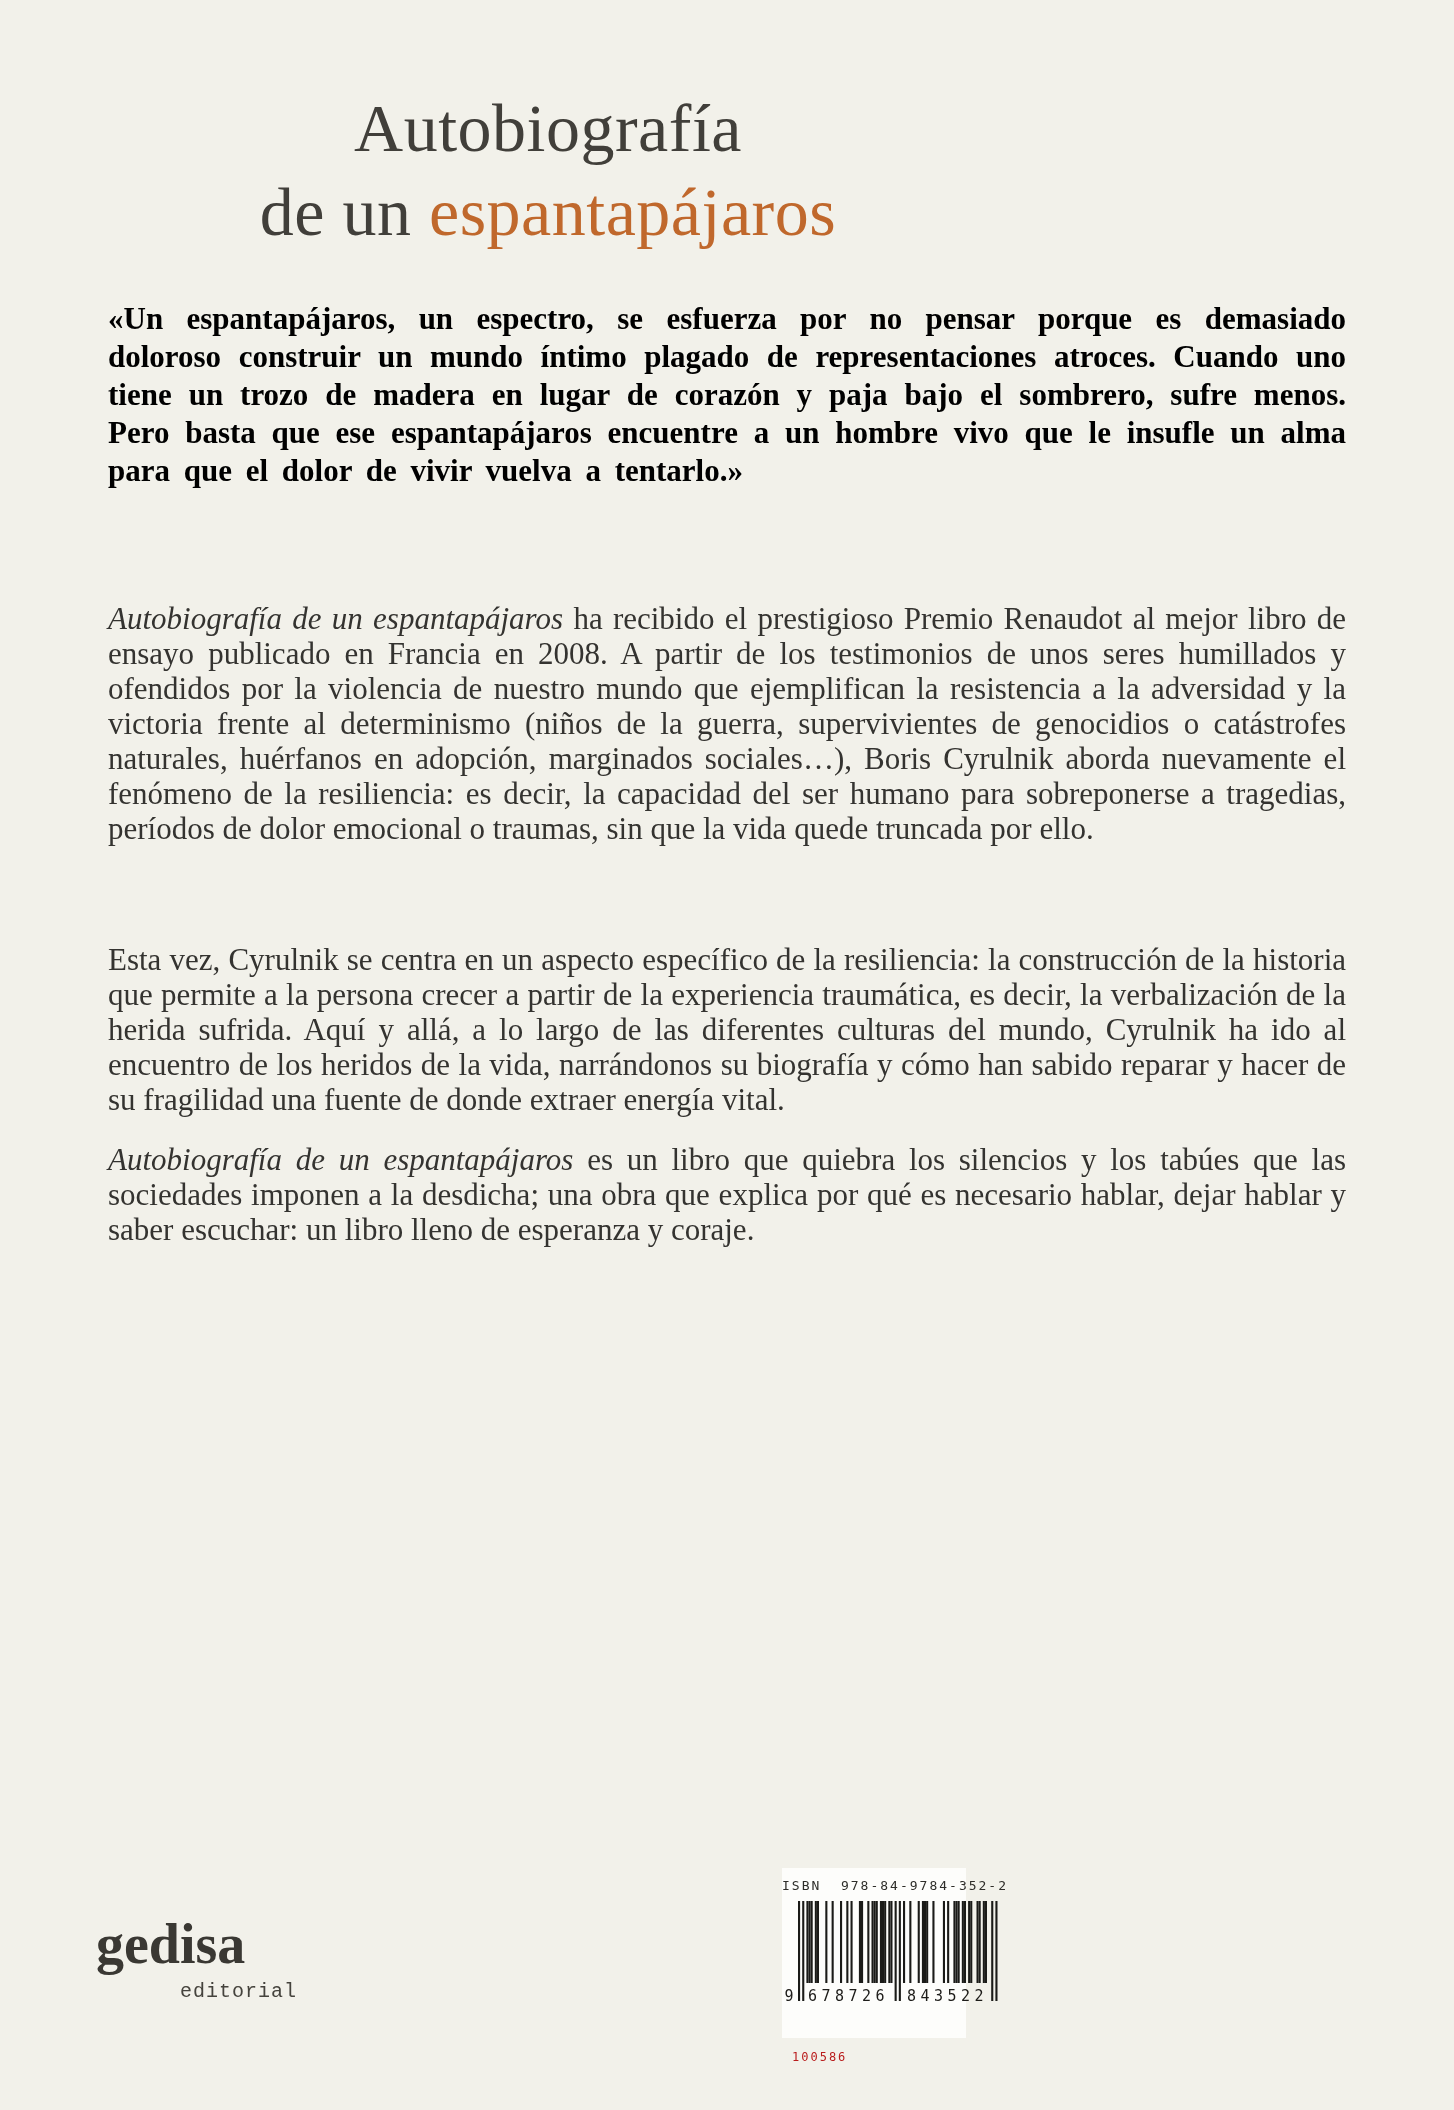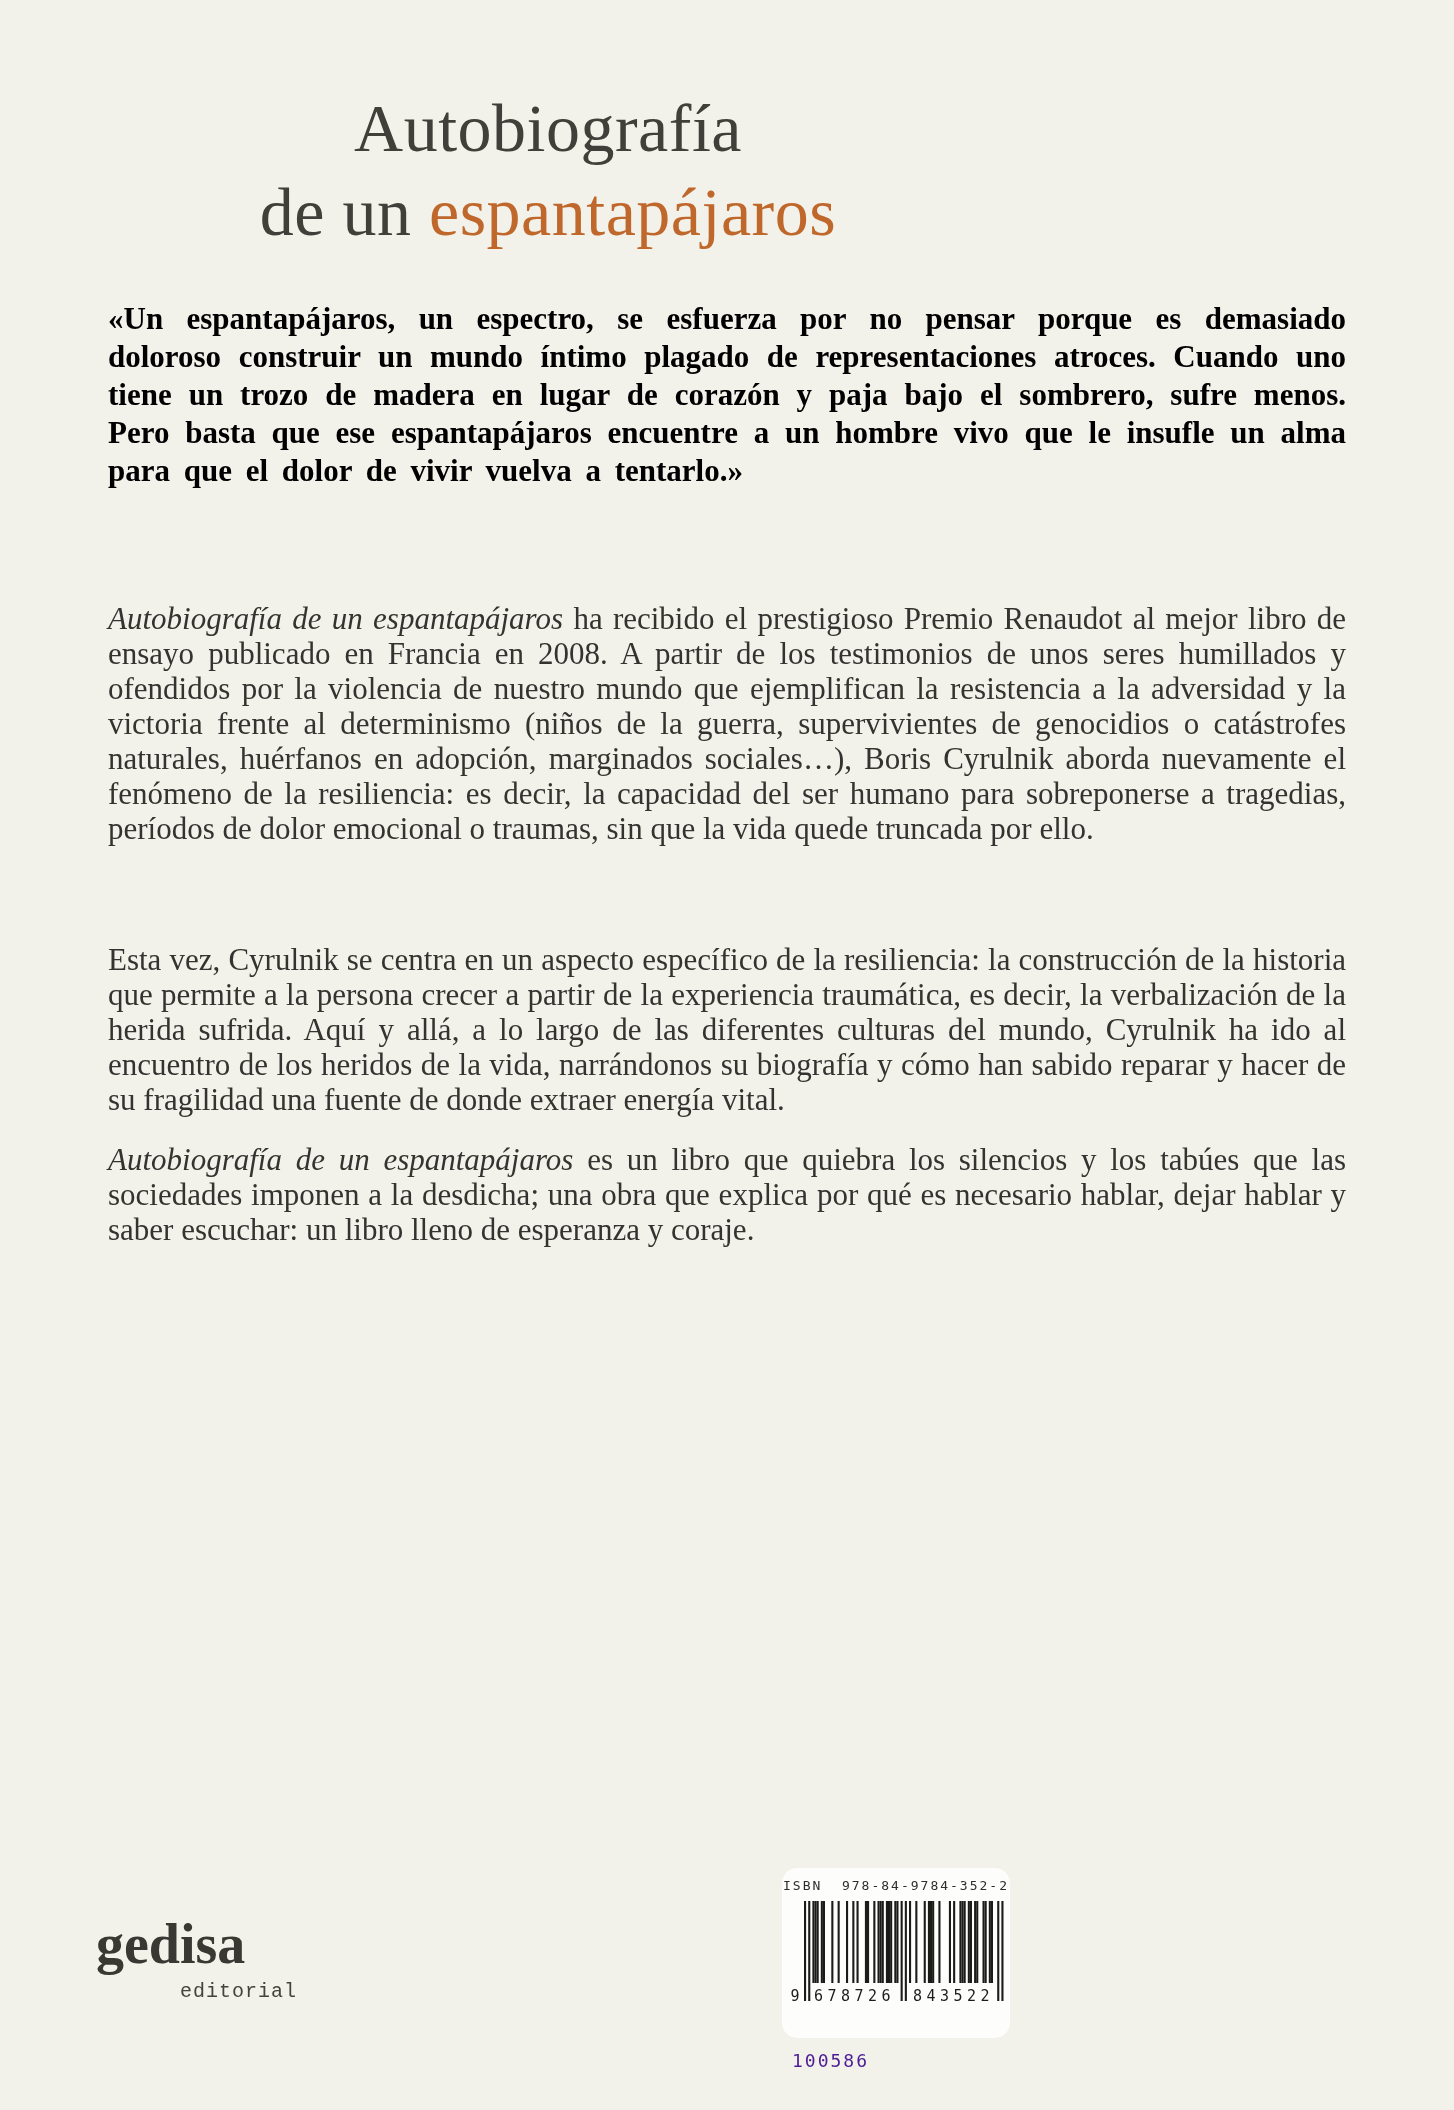--- a/index.html
+++ b/index.html
@@ -42,25 +42,24 @@
     position:absolute;left:96px;top:1916px;color:#3a3833;
   }
   .publisher-name{
     font-size:56px;font-weight:bold;line-height:1;letter-spacing:0px;
   }
   .publisher-sub{
     font-size:20px;letter-spacing:1px;margin-top:8px;padding-left:84px;
     font-family:Liberation Mono, monospace;color:#45433d;
   }
   .barcode-box{
-    position:absolute;left:782px;top:1868px;width:228px;height:170px;
+    position:absolute;left:782px;top:1868px;width:184px;height:170px;
     background:#fdfdfb;
     box-sizing:border-box;
     padding-top:10px;
-    border-radius:15px;
   }
   .isbn-label{
     font-family:"DejaVu Sans Mono",monospace;
     font-size:13px;letter-spacing:2px;
     text-align:center;color:#2e2d29;
     white-space:pre;
   }
   .bars-wrap{
     position:relative;
     width:216px;height:126px;
@@ -72,21 +71,21 @@
     font-family:"DejaVu Sans Mono",monospace;
     font-size:15px;color:#1d1c19;
     text-align:center;
   }
   .bc-lead{left:0;width:14px;letter-spacing:0;}
   .bc-g1{left:22px;width:89px;letter-spacing:4.5px;}
   .bc-g2{left:121px;width:89px;letter-spacing:4.5px;}
   .print-code{
     position:absolute;left:792px;top:2050px;
     font-family:"DejaVu Sans Mono",monospace;
-    font-size:18px;letter-spacing:2px;color:#4c1d95;
+    font-size:12px;letter-spacing:2px;color:#b91c1c;
   }
 </style>
 </head>
 <body>
 
 <div class="page">
 
   <div class="title">
     <div><span>Autobiografía</span></div>
     <div><span>de un </span><span class="accent">espantapájaros</span></div>

